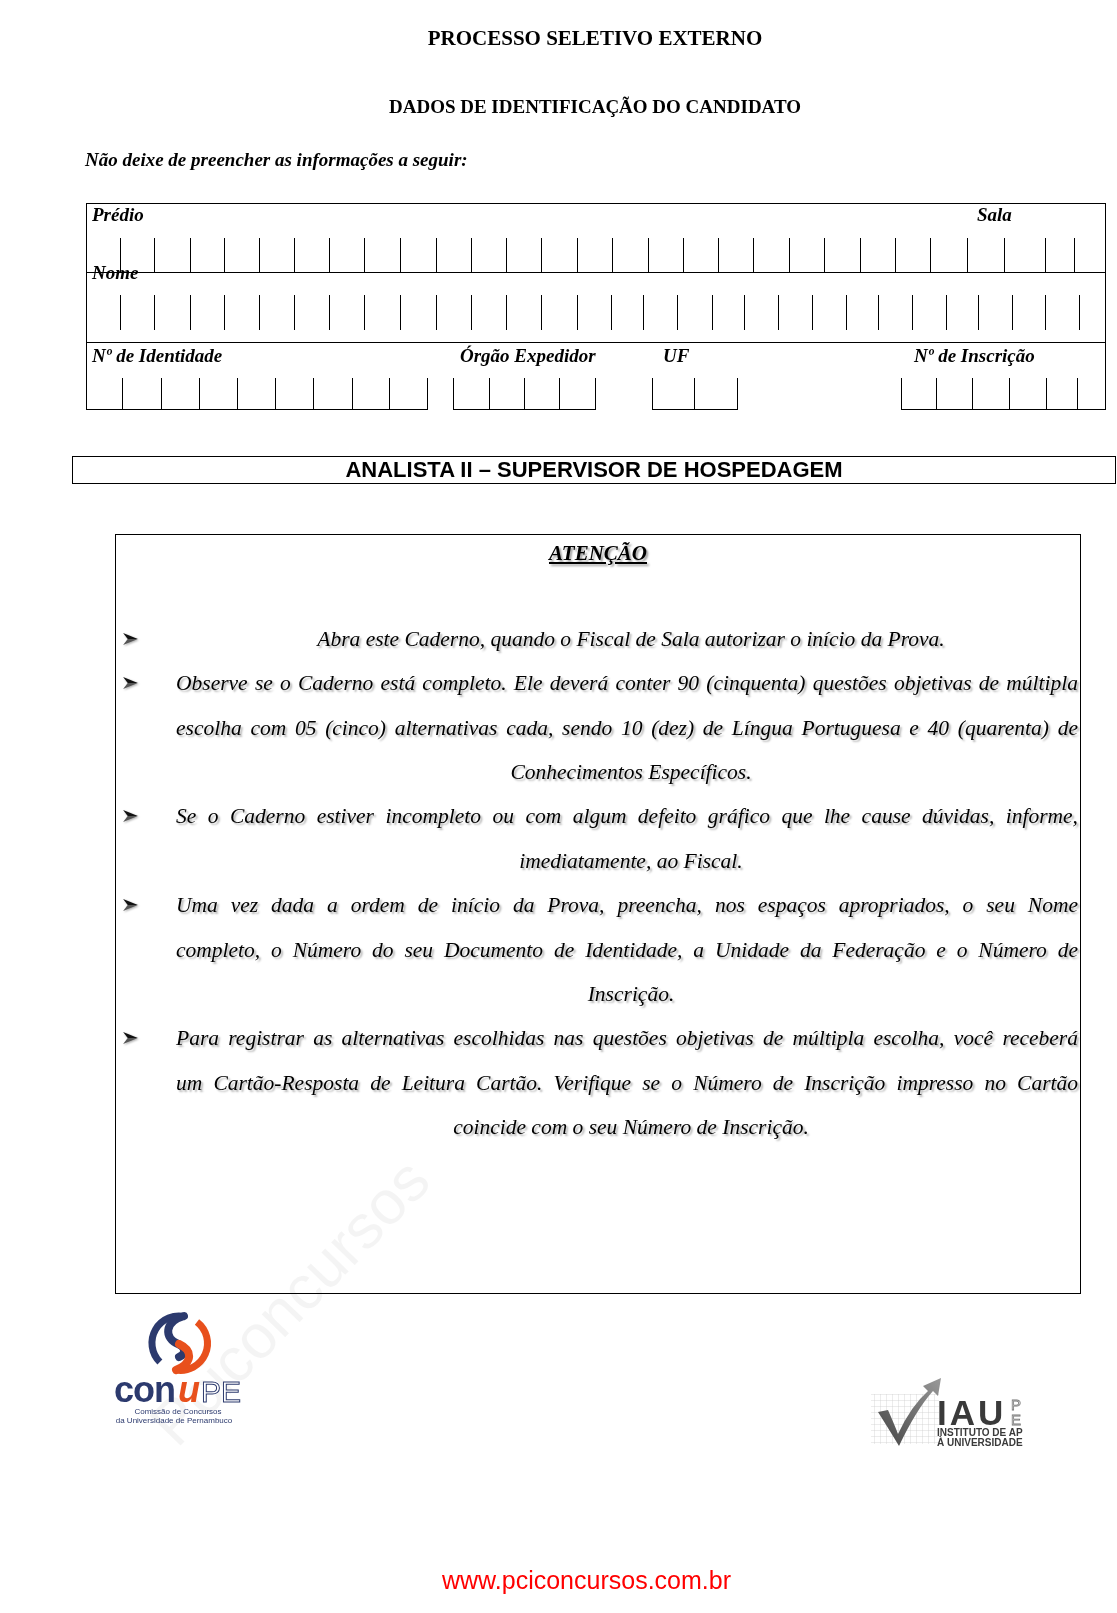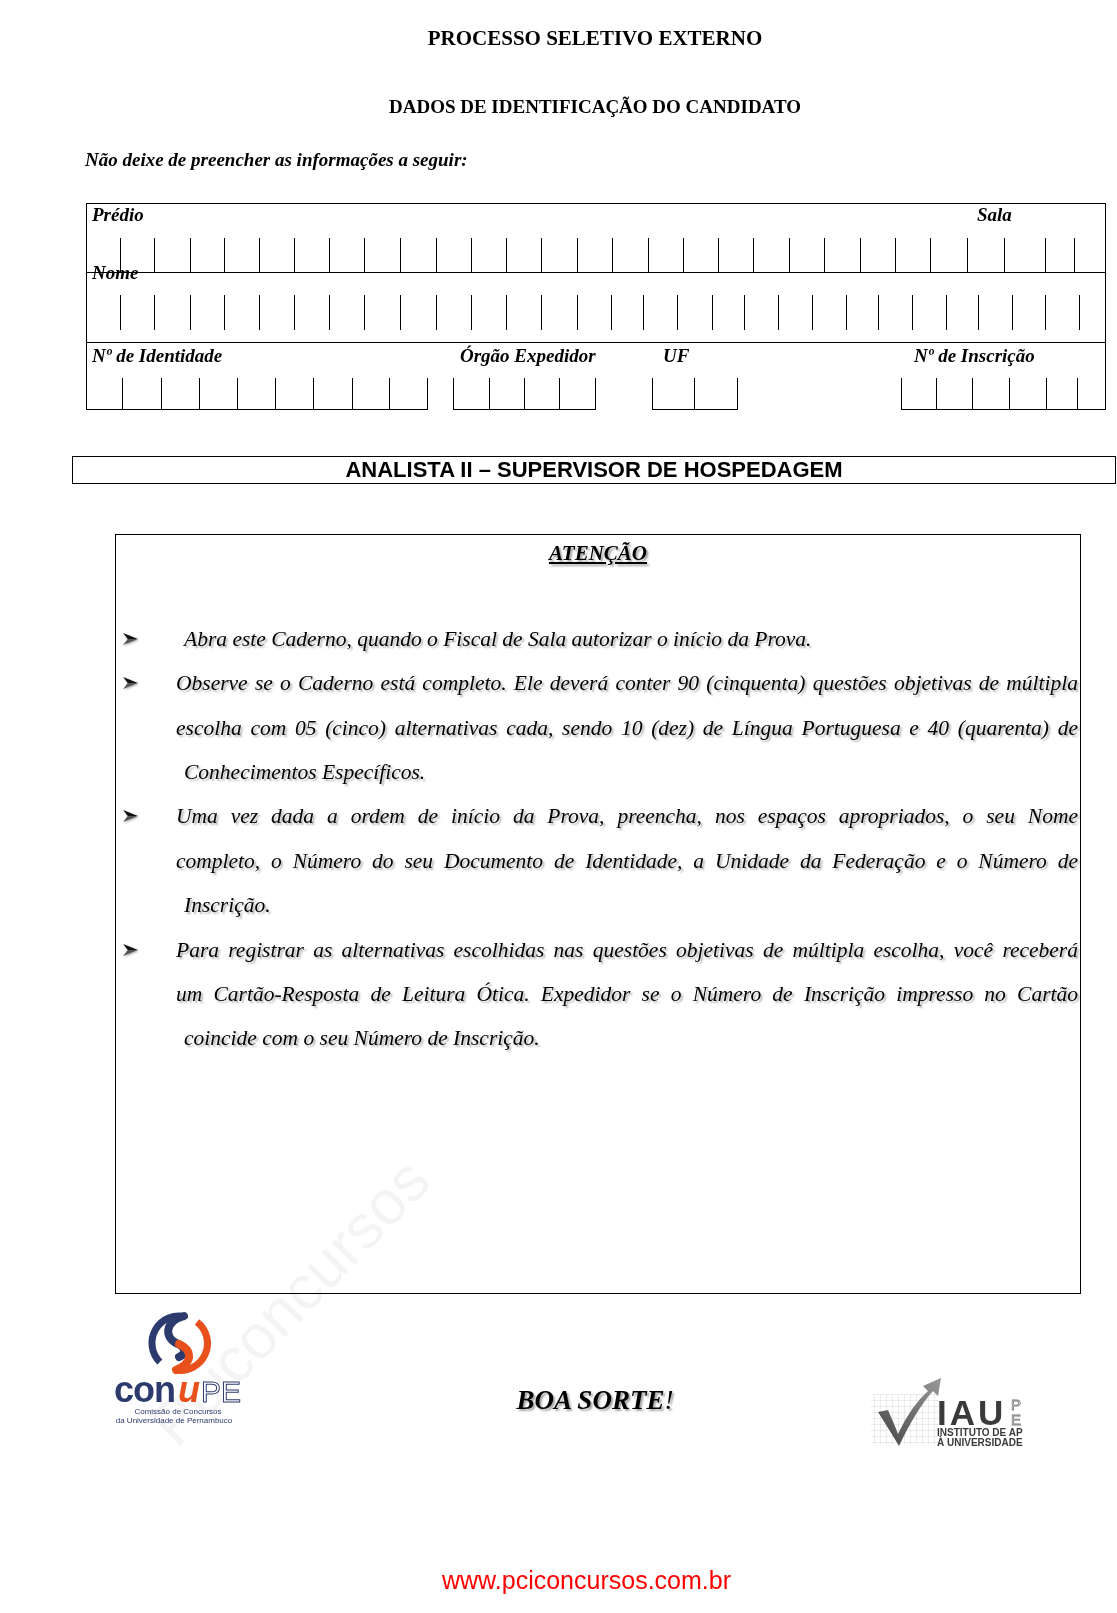--- a/index.html
+++ b/index.html
@@ -54,21 +54,21 @@
     text-decoration: underline; text-shadow: 2px 2px 2px rgba(0,0,0,0.35);
   }
   #att-list {
     position: absolute; left: 60px; width: 902px; top: 82px;
     font-style: italic; font-size: 21.5px; line-height: 44.36px;
     text-shadow: 2px 2px 2px rgba(0,0,0,0.30);
   }
   .item { position: relative; }
   .ln { height: 44.36px; overflow: visible; }
   .j { text-align: justify; text-align-last: justify; }
-  .last { text-align: left; margin-left: 8px; }
+  .last { text-align: center; margin-left: 8px; }
   .arrow { position: absolute; left: -53px; top: 16px; width: 15px; height: 12px; }
   .arrow svg { display: block; filter: drop-shadow(1px 1px 1px rgba(0,0,0,0.35)); }
 
   
   #logo-conupe { position: absolute; left: 112px; top: 1310px; width: 132px; height: 120px; }
   #logo-iaupe { position: absolute; left: 868px; top: 1376px; width: 155px; height: 72px; overflow: hidden; }
   #closing {
     position: absolute; left: 395px; top: 1384px; width: 400px; text-align: center;
     font-size: 27px; line-height: 32px; font-weight: bold; font-style: italic;
     white-space: nowrap; text-shadow: 2px 2px 2px rgba(0,0,0,0.35);
@@ -229,20 +229,30 @@
             <svg width="15" height="12" viewBox="0 0 16 13">
               <polygon points="0,0 16,6.5 5,6.5" fill="#111"></polygon>
               <polygon points="5,6.5 16,6.5 0,13" fill="#555"></polygon>
             </svg>
           </span>
         <div class="ln j">Observe se o Caderno está completo. Ele deverá conter 90 (cinquenta) questões objetivas de múltipla</div>
         <div class="ln j">escolha com 05 (cinco) alternativas cada, sendo 10 (dez) de Língua Portuguesa e 40 (quarenta) de</div>
         <div class="ln last">Conhecimentos Específicos.</div>
       </div>
 
+      <div class="item">
+        <span class="arrow">
+            <svg width="15" height="12" viewBox="0 0 16 13">
+              <polygon points="0,0 16,6.5 5,6.5" fill="#111"></polygon>
+              <polygon points="5,6.5 16,6.5 0,13" fill="#555"></polygon>
+            </svg>
+          </span>
+        <div class="ln j">Se o Caderno estiver incompleto ou com algum defeito gráfico que lhe cause dúvidas, informe,</div>
+        <div class="ln last">imediatamente, ao Fiscal.</div>
+      </div>
 
       <div class="item">
         <span class="arrow">
             <svg width="15" height="12" viewBox="0 0 16 13">
               <polygon points="0,0 16,6.5 5,6.5" fill="#111"></polygon>
               <polygon points="5,6.5 16,6.5 0,13" fill="#555"></polygon>
             </svg>
           </span>
         <div class="ln j">Uma vez dada a ordem de início da Prova, preencha, nos espaços apropriados, o seu Nome</div>
         <div class="ln j">completo, o Número do seu Documento de Identidade, a Unidade da Federação e o Número de</div>
@@ -250,21 +260,21 @@
       </div>
 
       <div class="item">
         <span class="arrow">
             <svg width="15" height="12" viewBox="0 0 16 13">
               <polygon points="0,0 16,6.5 5,6.5" fill="#111"></polygon>
               <polygon points="5,6.5 16,6.5 0,13" fill="#555"></polygon>
             </svg>
           </span>
         <div class="ln j">Para registrar as alternativas escolhidas nas questões objetivas de múltipla escolha, você receberá</div>
-        <div class="ln j">um Cartão-Resposta de Leitura Ótica. Expedidor se o Número de Inscrição impresso no Cartão</div>
+        <div class="ln j">um Cartão-Resposta de Leitura Cartão. Verifique se o Número de Inscrição impresso no Cartão</div>
         <div class="ln last">coincide com o seu Número de Inscrição.</div>
       </div>
 
 
 
     </div>
   </div>
 
   <div id="logo-conupe">
     <svg width="132" height="120" viewBox="0 0 132 120">
@@ -275,21 +285,20 @@
         <path d="M67 34 C 80 40, 82 52, 64 60" fill="none" stroke="var(--orange,#e8501c)" stroke-width="8" stroke-linecap="round"></path>
       </g>
       <text x="2" y="92" font-family="Liberation Sans, sans-serif" font-weight="bold" font-size="36" fill="var(--navy,#2c3a6e)" letter-spacing="-1">con</text>
       <text x="66" y="92" font-family="Liberation Sans, sans-serif" font-weight="bold" font-style="italic" font-size="36" fill="var(--orange,#e8501c)">u</text>
       <text x="89" y="92" font-family="Liberation Sans, sans-serif" font-size="30" fill="#ffffff" stroke="var(--navy,#2c3a6e)" stroke-width="1">PE</text>
       <text x="66" y="104" text-anchor="middle" font-family="Liberation Sans, sans-serif" font-size="8" fill="var(--navy,#2c3a6e)">Comissão de Concursos</text>
       <text x="62" y="113" text-anchor="middle" font-family="Liberation Sans, sans-serif" font-size="8" fill="var(--navy,#2c3a6e)">da Universidade de Pernambuco</text>
     </svg>
   </div>
 
-  <div id="closing"><span>BOA SORTE</span><span id="closing-bang">!</span></div>
 
   <div id="logo-iaupe">
     <svg width="155" height="72" viewBox="0 0 155 72">
       <defs>
         <pattern id="grid" width="6" height="6" patternUnits="userSpaceOnUse">
           <path d="M6 0 L0 0 0 6" fill="none" stroke="#c9c9c9" stroke-width="0.7"></path>
         </pattern>
         <linearGradient id="swoosh" x1="0" y1="1" x2="1" y2="0">
           <stop offset="0" stop-color="#444"></stop>
           <stop offset="1" stop-color="#9a9a9a"></stop>

